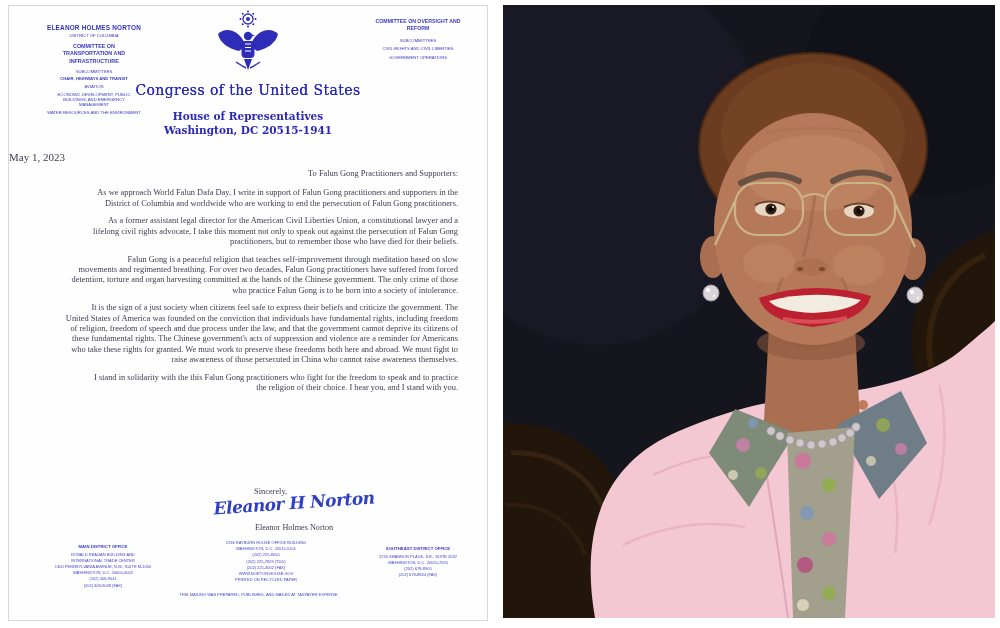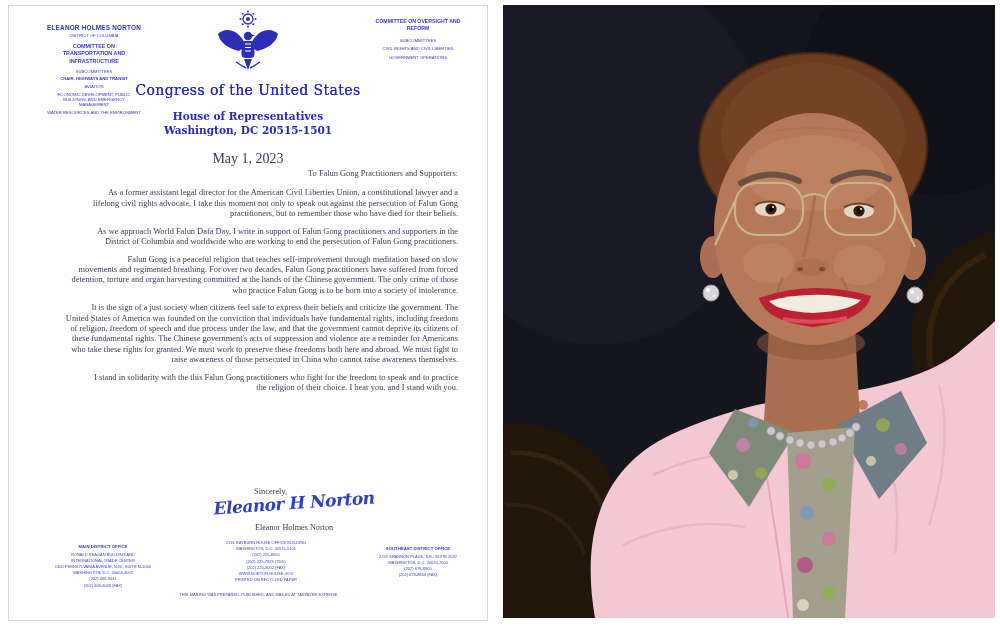--- a/index.html
+++ b/index.html
@@ -23,21 +23,21 @@
   .hdr-right{right:2px;top:12px;width:134px;}
   .hdr-right .committee{font-size:5.2px;font-weight:bold;line-height:1.4;}
   .hdr-right .sub-label{font-size:4.2px;margin-top:5px;}
   .hdr-right .sub-line{font-size:4.2px;margin-top:3.5px;}
   .seal{position:absolute;left:50%;transform:translateX(-50%);top:4px;}
   .masthead{position:absolute;top:76px;left:0;width:100%;text-align:center;color:#2828bc;}
   .masthead .congress{font-family:"DejaVu Serif", serif;font-weight:normal;font-size:14px;
       letter-spacing:.4px;text-shadow:0 0 .4px #2828bc;}
   .masthead .house{font-family:"DejaVu Serif", serif;font-weight:bold;font-size:10.5px;margin-top:12px;}
   .masthead .addr{font-family:"DejaVu Serif", serif;font-weight:bold;font-size:10.5px;margin-top:2px;}
-  .date{position:absolute;top:145px;left:0;width:100%;text-align:center;font-size:14px;color:#3c3c52;}
+  .date{position:absolute;top:145px;left:0;width:100%;text-align:left;font-size:11px;color:#3c3c52;}
   .body-text{position:absolute;left:49px;top:163px;width:400px;color:#3c3c52;
       font-size:8.4px;line-height:10.3px;text-align:right;}
   .salutation{margin:0 0 9px 0;}
   .body-text p{margin:0 0 7.5px 0;text-indent:30px;}
   .closing{position:absolute;left:245px;top:481px;font-size:8.4px;color:#3c3c52;}
   .signature{position:absolute;left:196px;top:487px;width:178px;text-align:center;
       font-family:"DejaVu Serif", serif;font-style:italic;font-weight:bold;font-size:17px;
       color:#2f3fc4;transform:rotate(-4deg);letter-spacing:-.5px;}
   .signer{position:absolute;left:196px;top:517px;width:178px;text-align:center;
       font-size:8.2px;color:#3c3c52;}
@@ -100,29 +100,29 @@
       <path d="M28 49 L32 60 L36 49 Z"></path>
       <path d="M20 52 Q26 56 30 58" stroke="#2d2db8" stroke-width="1.5" fill="none"></path>
       <path d="M44 52 Q38 56 34 58" stroke="#2d2db8" stroke-width="1.5" fill="none"></path>
       <path d="M29 34 h6 M29 37.5 h6 M29 41 h6" stroke="#ffffff" stroke-width="1.1"></path>
     </g>
   </svg>
 
   <div class="masthead">
     <div class="congress">Congress of the United States</div>
     <div class="house">House of Representatives</div>
-    <div class="addr">Washington, DC  20515-1501</div>
+    <div class="addr">Washington, DC  20515-1941</div>
   </div>
 
   <div class="date">May 1, 2023</div>
 
   <div class="body-text">
     <div class="salutation">To Falun Gong Practitioners and Supporters:</div>
+    <p>As we approach World Falun Dafa Day, I write in support of Falun Gong practitioners and supporters in the District of Columbia and worldwide who are working to end the persecution of Falun Gong practitioners.</p>
     <p>As a former assistant legal director for the American Civil Liberties Union, a constitutional lawyer and a lifelong civil rights advocate, I take this moment not only to speak out against the persecution of Falun Gong practitioners, but to remember those who have died for their beliefs.</p>
-    <p>As we approach World Falun Dafa Day, I write in support of Falun Gong practitioners and supporters in the District of Columbia and worldwide who are working to end the persecution of Falun Gong practitioners.</p>
     <p>Falun Gong is a peaceful religion that teaches self-improvement through meditation based on slow movements and regimented breathing.  For over two decades, Falun Gong practitioners have suffered from forced detention, torture and organ harvesting committed at the hands of the Chinese government.  The only crime of those who practice Falun Gong is to be born into a society of intolerance.</p>
     <p>It is the sign of a just society when citizens feel safe to express their beliefs and criticize the government.  The United States of America was founded on the conviction that individuals have fundamental rights, including freedom of religion, freedom of speech and due process under the law, and that the government cannot deprive its citizens of these fundamental rights.  The Chinese government's acts of suppression and violence are a reminder for Americans who take these rights for granted.  We must work to preserve these freedoms both here and abroad.  We must fight to raise awareness of those persecuted in China who cannot raise awareness themselves.</p>
     <p>I stand in solidarity with the this Falun Gong practitioners who fight for the freedom to speak and to practice the religion of their choice.  I hear you, and I stand with you.</p>
   </div>
 
   <div class="closing">Sincerely,</div>
   <div class="signature">Eleanor H Norton</div>
   <div class="signer">Eleanor Holmes Norton</div>
 
   <div class="ft ft1">

